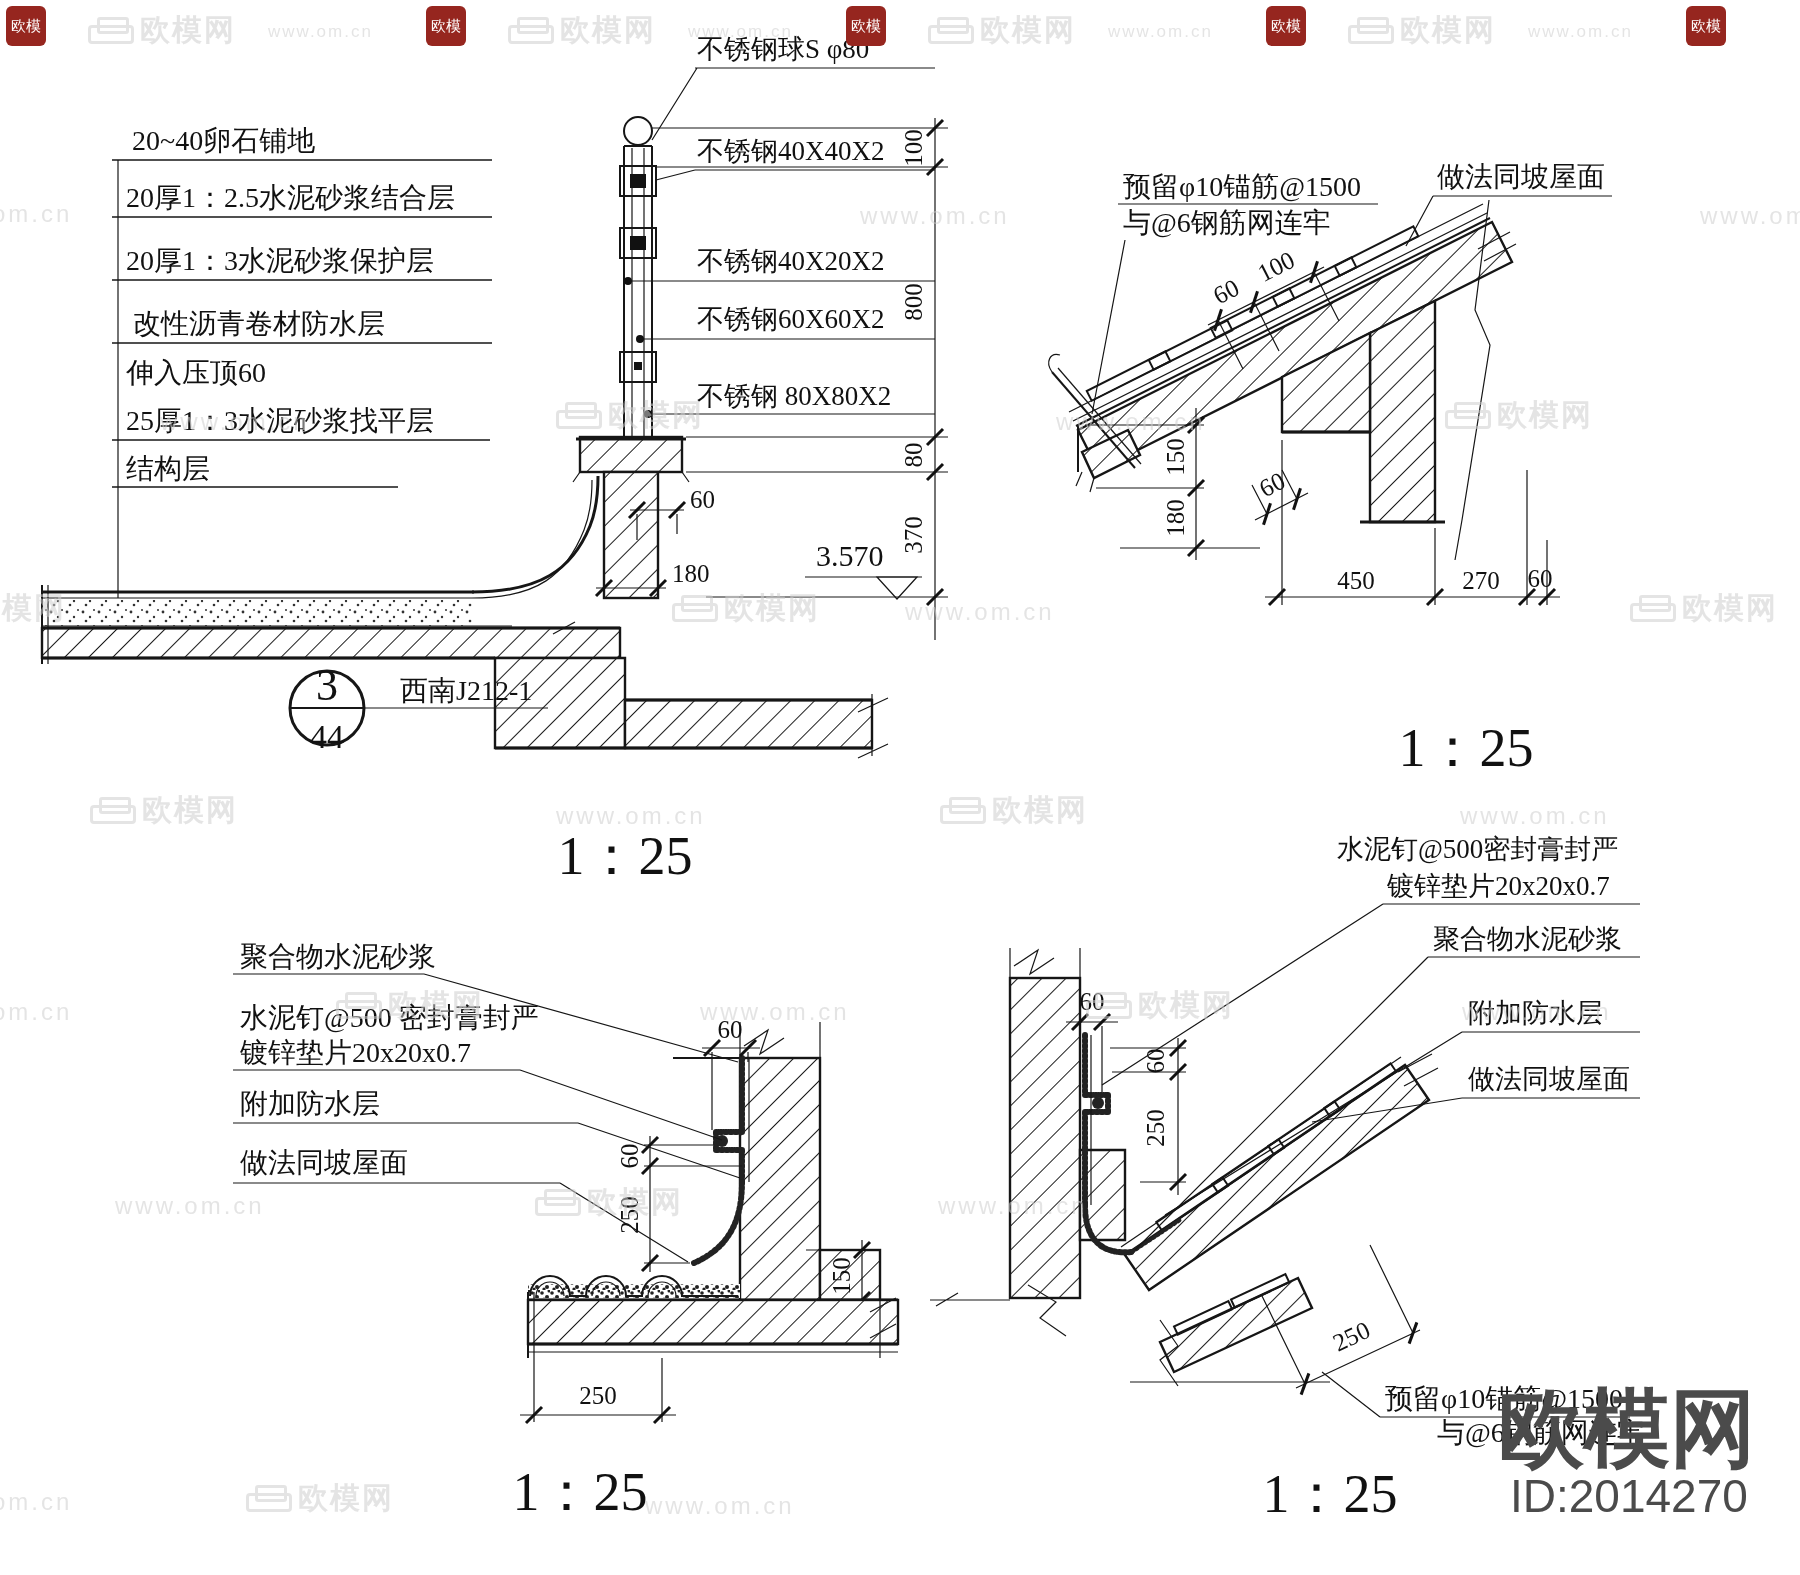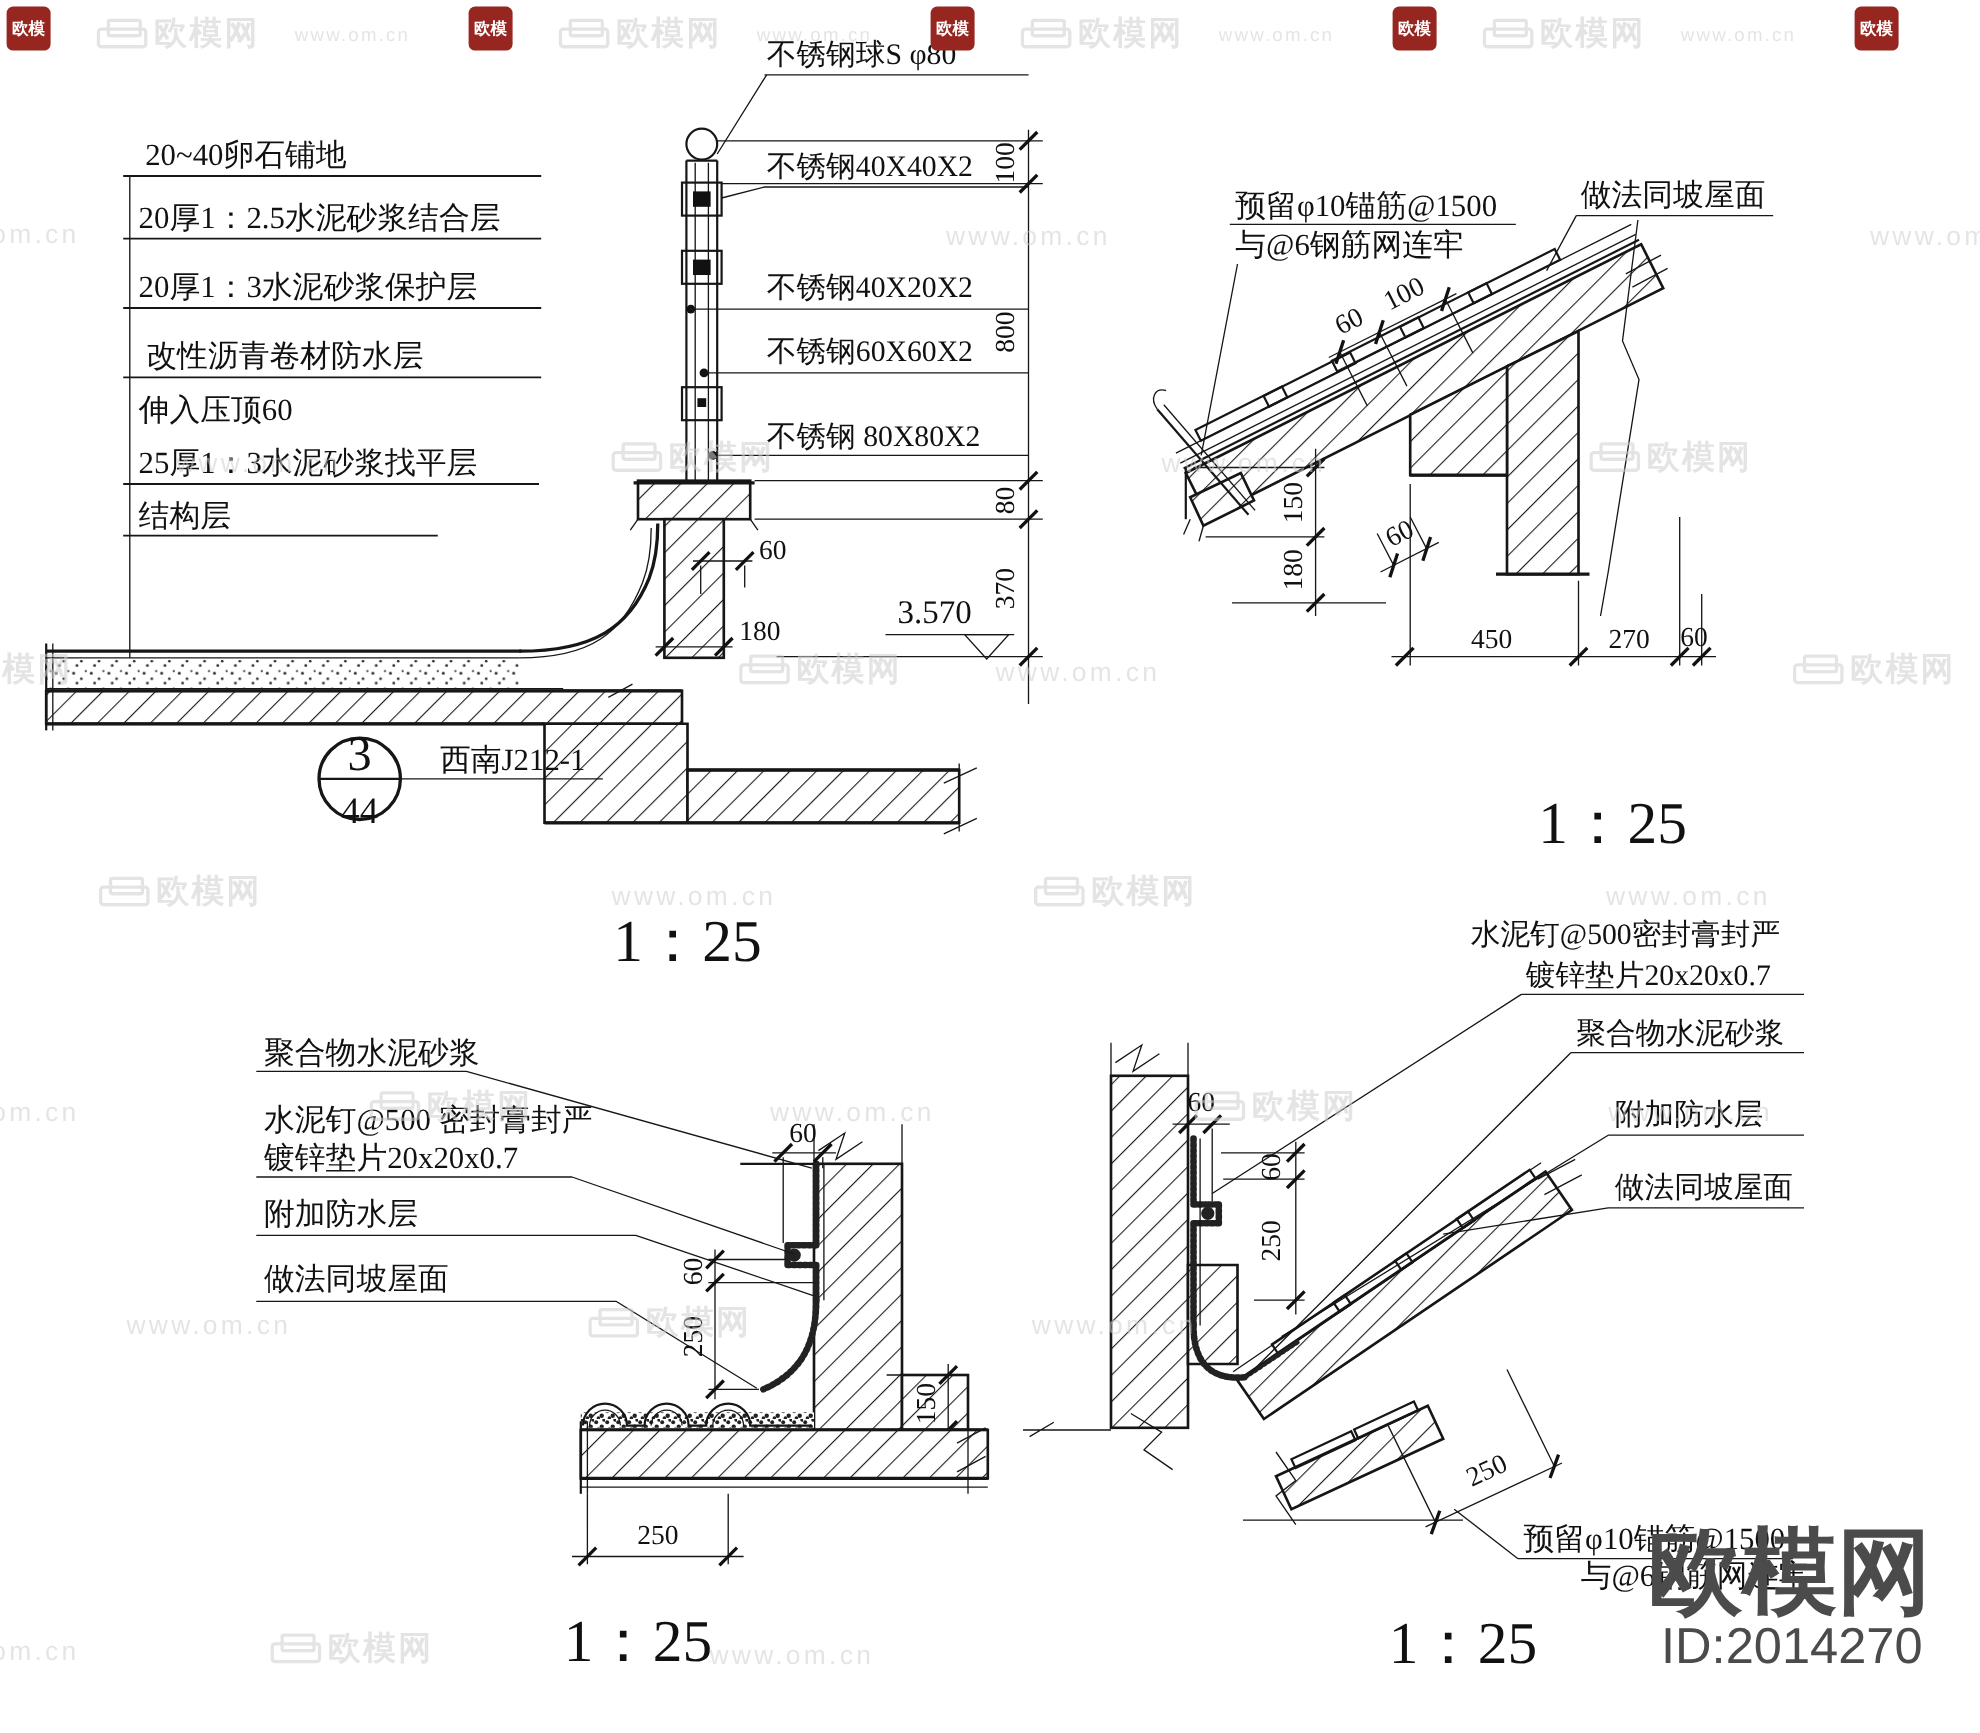--- a/index.html
+++ b/index.html
@@ -29,21 +29,21 @@
   .wm-layer{position:absolute;inset:0;pointer-events:none}
   .wm{position:absolute;color:#cfcfcf;opacity:.55;white-space:nowrap;display:flex;align-items:center;gap:6px;
       font-family:"Liberation Sans","DejaVu Sans",sans-serif}
   .wm .btxt{font-size:30px;font-weight:bold;letter-spacing:2px}
   .wm.url{font-size:24px;letter-spacing:3px}
   .wm.urlsm{font-size:17px;letter-spacing:2px}
   .sofa{display:inline-block;width:46px;height:27px;position:relative}
   .sofa::before{content:"";position:absolute;left:9px;top:0;width:26px;height:11px;border:3px solid currentColor;border-radius:3px}
   .sofa::after{content:"";position:absolute;left:0;top:8px;width:40px;height:13px;border:3px solid currentColor;border-radius:4px}
   .rsq{position:absolute;width:40px;height:40px;background:#96261f;border-radius:6px;color:#fff;
-       display:flex;align-items:center;justify-content:center;font-size:15px;font-weight:bold;
+       display:flex;align-items:center;justify-content:center;font-size:15px;font-weight:normal;
        font-family:"Liberation Sans","DejaVu Sans",sans-serif}
 </style>
 </head>
 <body>
 
 <div class="canvas">
 
 <svg width="1800" height="1575" viewBox="0 0 1800 1575">
   <defs>
     <pattern id="h" patternUnits="userSpaceOnUse" width="17" height="17" patternTransform="rotate(45)">

